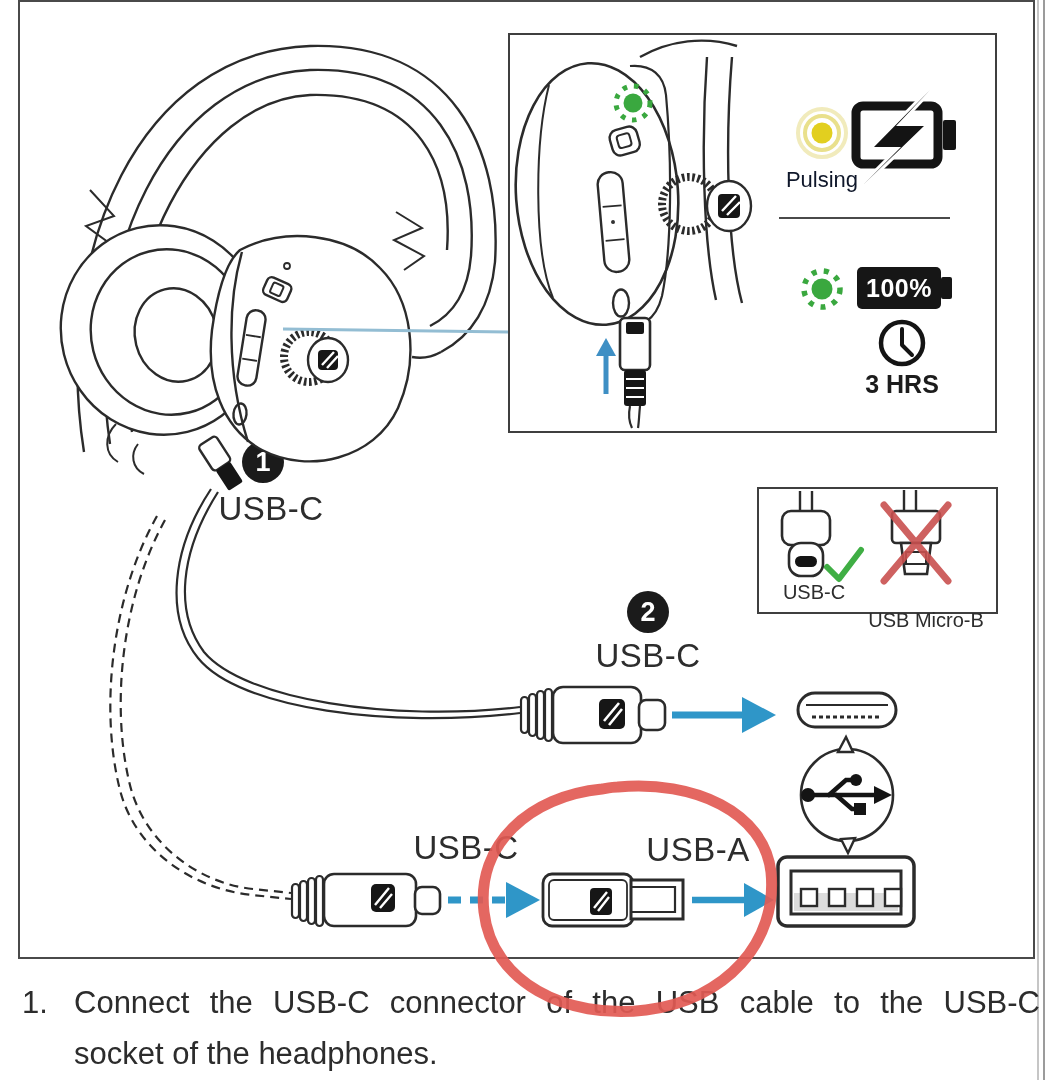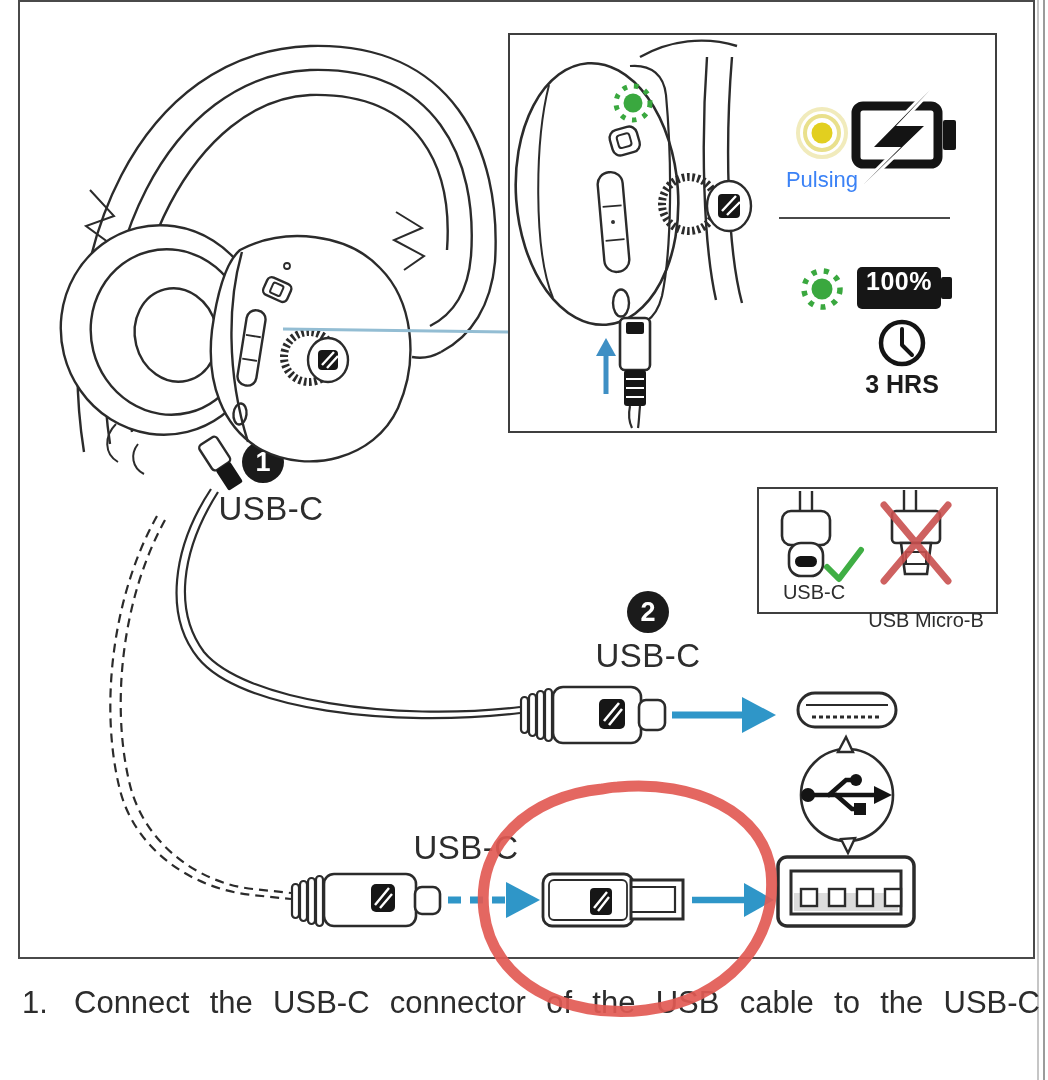--- a/index.html
+++ b/index.html
@@ -7,23 +7,23 @@
         font-family:"Liberation Sans","DejaVu Sans",sans-serif;color:#2a2a2a;}
   .box{position:absolute;border:2px solid #4a4a4a;background:transparent;z-index:1;}
   .frame{left:18px;top:0;width:1013px;height:955px;}
   .inset{left:508px;top:33px;width:485px;height:396px;border-color:#3f3f3f;}
   .compat{left:757px;top:487px;width:237px;height:123px;border-color:#3f3f3f;}
   svg.art{position:absolute;left:0;top:0;z-index:3;pointer-events:none;}
   .lbl{position:absolute;z-index:2;text-align:center;color:#2d2d2d;}
   .usb-lbl{font-size:33px;letter-spacing:0.5px;}
   .badge{position:absolute;z-index:2;width:42px;height:42px;border-radius:50%;background:#1b1b1b;
          color:#ffffff;font-size:27px;font-weight:bold;line-height:42px;text-align:center;}
-  .pulsing{left:780px;top:167px;width:84px;font-size:22px;color:#3b82f6;}
+  .pulsing{left:780px;top:167px;width:84px;font-size:22px;color:#0f172a;}
   .battery100{position:absolute;z-index:2;left:857px;top:267px;width:84px;height:42px;background:#161616;
-              border-radius:5px;display:flex;align-items:flex-start;justify-content:center;}
+              border-radius:5px;display:flex;align-items:center;justify-content:center;}
   .battery100 span{color:#ffffff;font-weight:bold;font-size:25px;letter-spacing:0.5px;}
   .battery100-nub{position:absolute;z-index:2;left:941px;top:277px;width:11px;height:22px;
                   background:#161616;border-radius:2px;}
   .hrs{left:850px;top:370px;width:104px;font-size:25px;font-weight:bold;color:#1c1c1c;}
   .compat-lbl{font-size:20px;color:#2d2d2d;}
   .edge-line{position:absolute;top:0;height:1080px;z-index:0;}
   .instruction{position:absolute;left:22px;top:977px;width:1018px;display:flex;z-index:2;
                font-size:31px;line-height:51px;color:#2c2c2c;}
   .instr-num{width:52px;flex:0 0 52px;}
   .instr-lines{flex:1;}
@@ -41,35 +41,37 @@
   <div class="edge-line" style="left:1037px;width:2px;background:#c6c6c6;"></div>
   <div class="edge-line" style="left:1043px;width:2px;background:#9b9b9b;"></div>
 
   <div class="badge" style="left:242px;top:441px;">1</div>
   <div class="lbl usb-lbl" style="left:196px;top:490px;width:150px;">USB-C</div>
 
   <div class="badge" style="left:627px;top:591px;">2</div>
   <div class="lbl usb-lbl" style="left:573px;top:637px;width:150px;">USB-C</div>
 
   <div class="lbl usb-lbl" style="left:391px;top:829px;width:150px;">USB-C</div>
+  <div class="lbl usb-lbl" style="left:623px;top:831px;width:150px;">USB-A</div>
 
   <div class="lbl pulsing">Pulsing</div>
   <div class="battery100">
     <span>100%</span>
   </div>
   <div class="battery100-nub"></div>
   <div class="lbl hrs">3 HRS</div>
 
   <div class="lbl compat-lbl" style="left:764px;top:581px;width:100px;">USB-C</div>
   <div class="lbl compat-lbl" style="left:856px;top:609px;width:140px;">USB Micro-B</div>
 
   <div class="instruction">
     <span class="instr-num">1.</span>
     <div class="instr-lines">
       <div class="instr-l1">Connect the USB-C connector of the USB cable to the USB-C</div>
+      <div>socket of the headphones.</div>
     </div>
   </div>
 
   <svg class="art" width="1048" height="1080" viewBox="0 0 1048 1080">
 
     <g stroke="#2b2b2b" stroke-width="2.4" fill="none">
       <path d="M 84,452 C 52,250 140,52 310,46 C 452,42 502,148 495,262"></path>
       <path d="M 110,444 C 82,258 168,76 310,70 C 436,66 478,158 471,256"></path>
       <path d="M 132,432 C 110,268 196,100 310,95 C 420,92 453,168 447,250"></path>
       <path d="M 90,190 l 24,26 -28,10 30,22 -22,14 28,18" stroke-width="2"></path>

